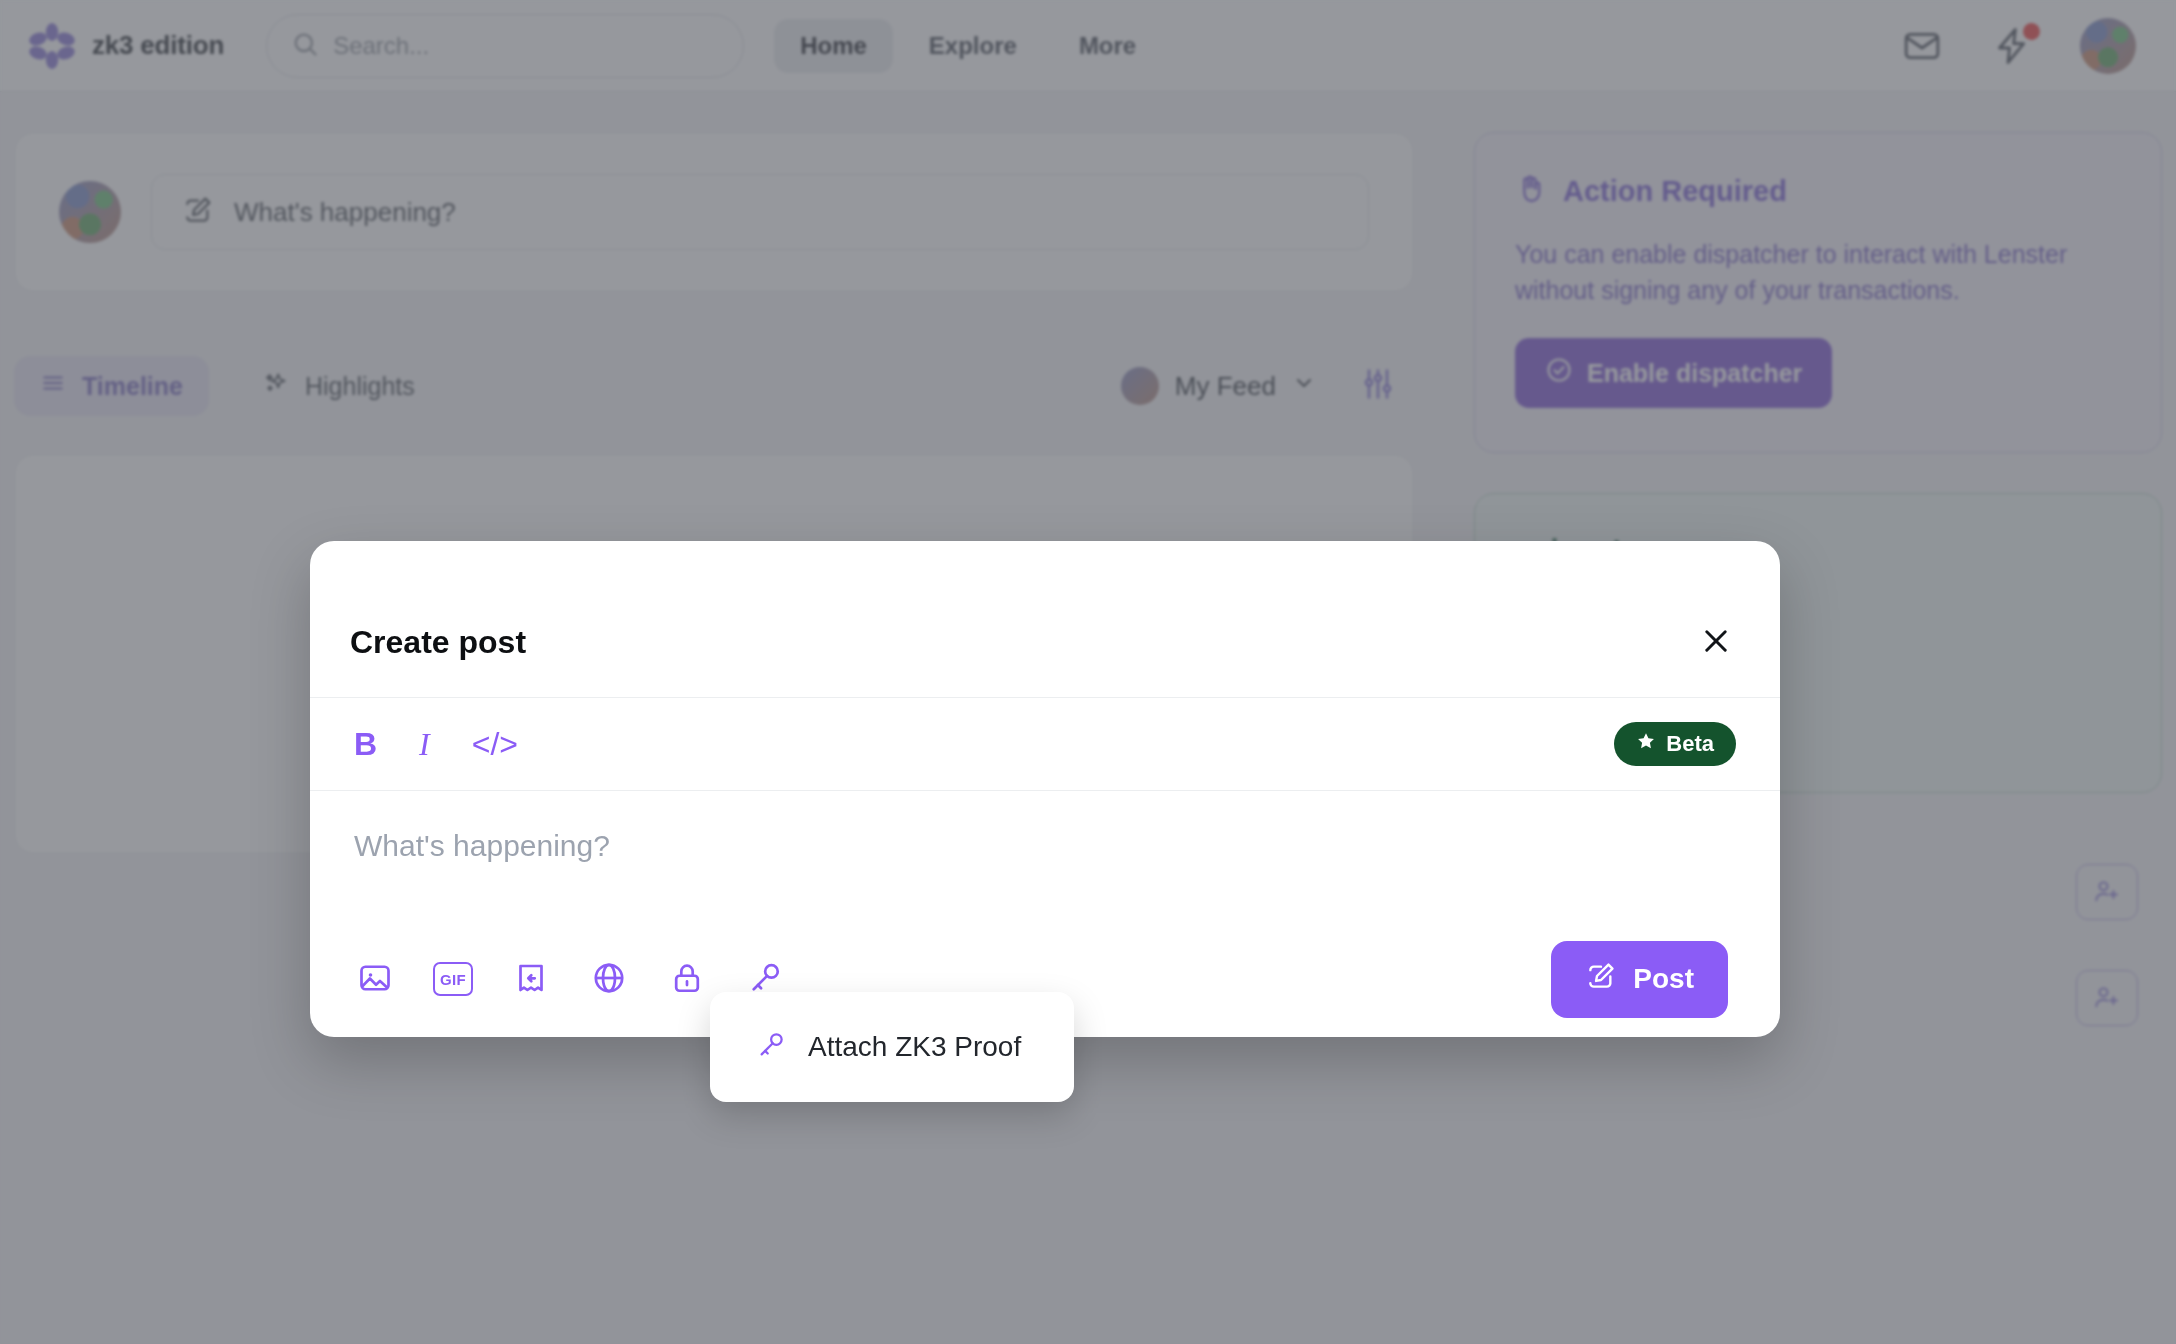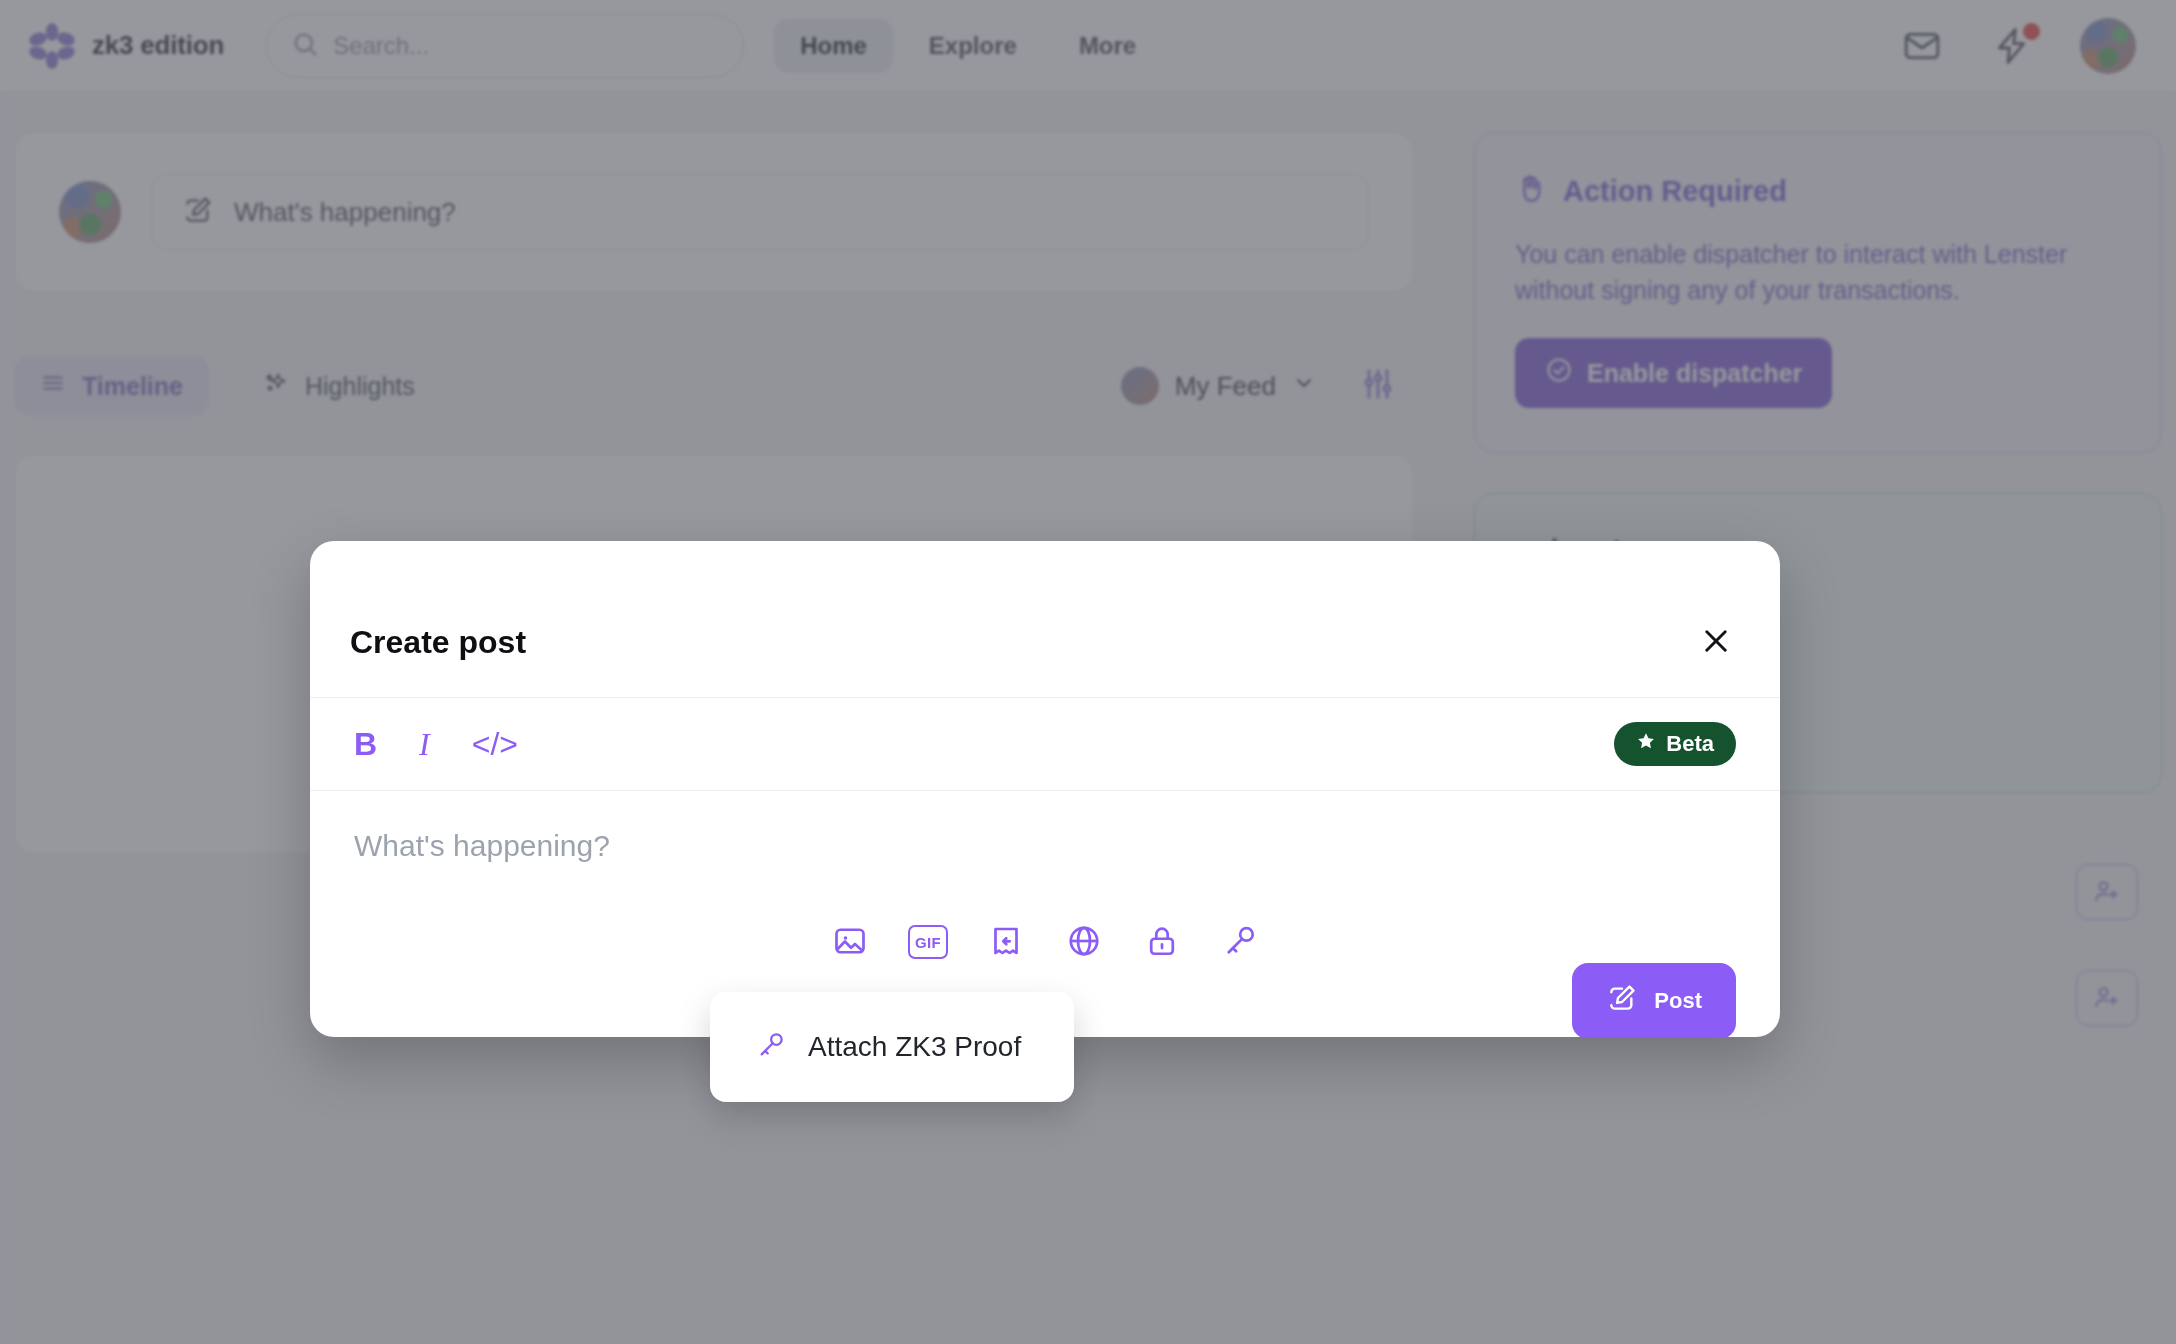--- a/index.html
+++ b/index.html
@@ -176,34 +176,34 @@
   .beta-badge {
     margin-left: auto; display: inline-flex; align-items: center; gap: 10px;
     background: #14532d; color: #fff; border-radius: 999px;
     font-size: 22px; font-weight: 700; padding: 9px 22px;
   }
 
   .modal-textarea { padding: 38px 44px 0; }
   .ta-placeholder { font-size: 30px; color: #9ca3af; }
 
   .modal-foot {
-    position: absolute; left: 0; right: 0; bottom: 0; height: 116px;
-    display: flex; align-items: center; padding: 0 44px; flex-direction: column;
+    position: absolute; left: 0; right: 8px; bottom: 0; height: 116px;
+    display: flex; align-items: center; padding: 0 44px;
   }
   .tool-icons { display: flex; align-items: center; gap: 36px; }
   .tool-btn { width: 42px; height: 42px; display:flex; align-items:center; justify-content:center; background:none;border:none; }
   .gif-box {
     width: 40px; height: 34px; border: 2.5px solid #8b5cf6; border-radius: 7px;
     display: flex; align-items: center; justify-content: center;
     font-size: 15px; font-weight: 800; color: #8b5cf6; letter-spacing: .3px;
   }
   .post-btn {
     margin-left: auto; display: inline-flex; align-items: center; gap: 16px;
     background: #8b5cf6; color: #fff; border: none; border-radius: 16px;
-    font-size: 22px; font-weight: 700; padding: 19px 34px;
+    font-size: 28px; font-weight: 700; padding: 19px 34px;
     font-family: "Liberation Sans", sans-serif;
   }
 
   .dropdown {
     position: absolute; left: 710px; top: 992px;
     width: 364px; height: 110px;
     background: #fff; border-radius: 16px;
     box-shadow: 0 14px 34px rgba(0,0,0,.17);
     display: flex; align-items: center; gap: 22px; padding: 0 46px;
   }

